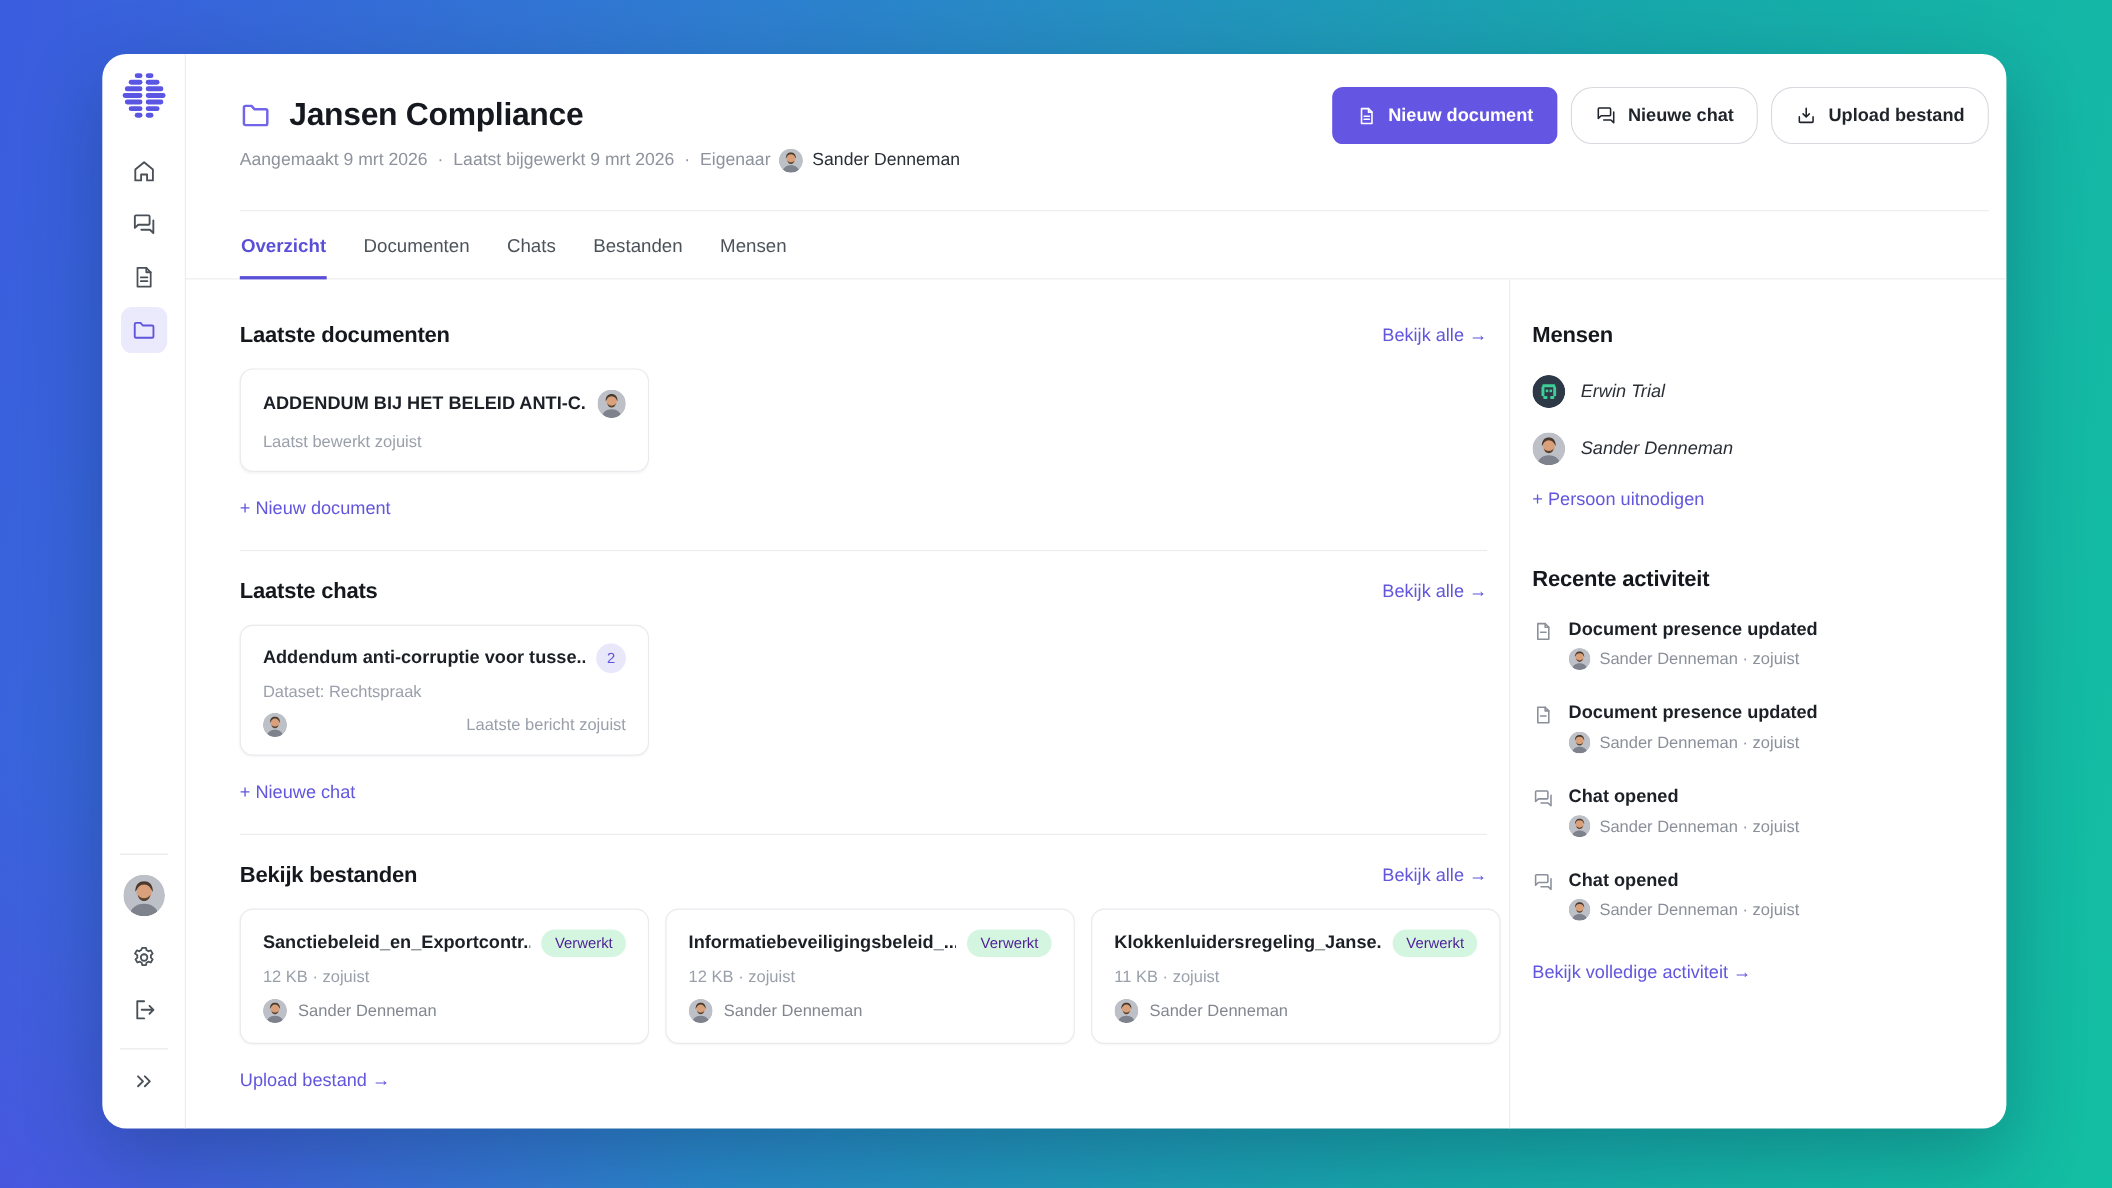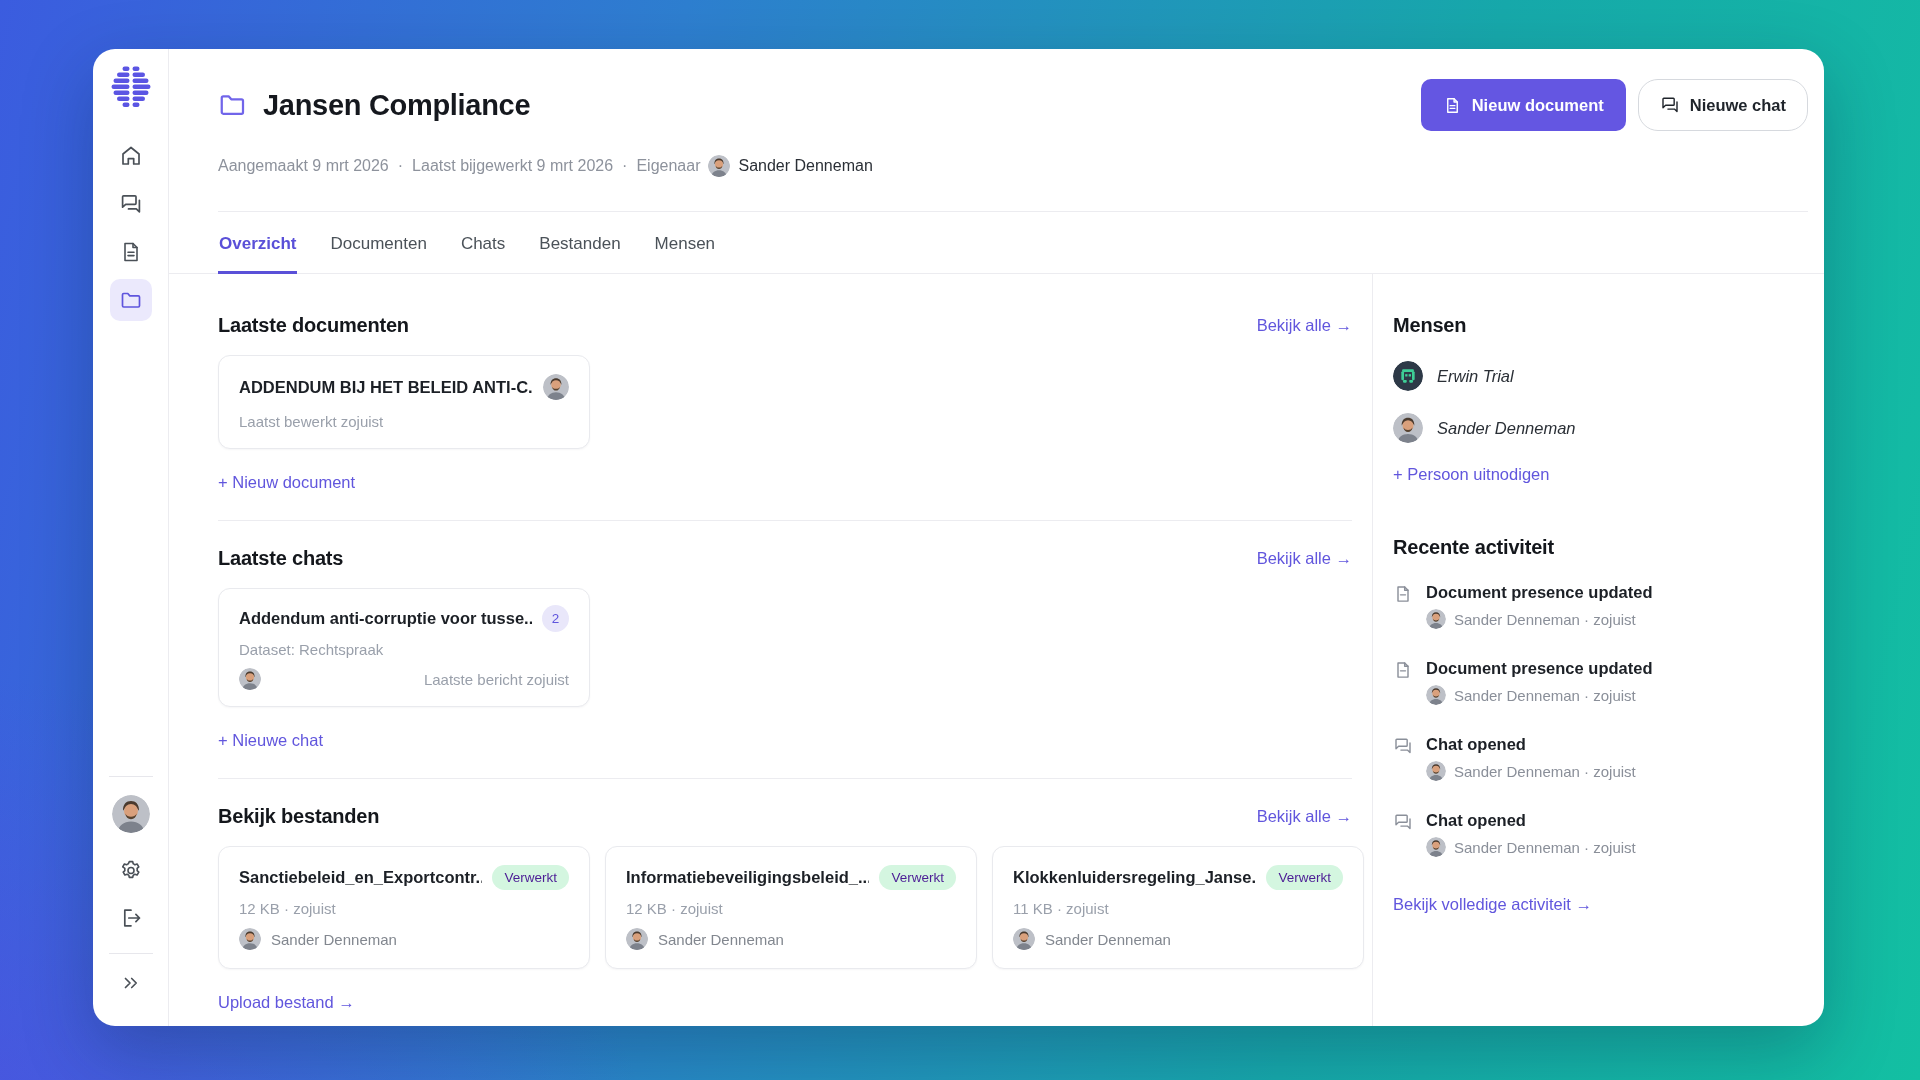--- a/index.html
+++ b/index.html
@@ -31,21 +31,21 @@
   .main{ flex:1; display:flex; flex-direction:column; min-width:0;}
   .header{ padding:30px 16px 0 49px;}
   .title-row{ display:flex; align-items:center;}
   .title-left{ display:flex; align-items:center; gap:15px; flex:1;}
   .page-title{ font-size:29px; font-weight:700; color:#15181e; letter-spacing:-.3px;}
   .actions{ display:flex; gap:12px;}
   .btn{ height:52px; display:flex; align-items:center; gap:10px; padding:14px 21px;
     border-radius:10px; font-size:16.5px; font-weight:600; cursor:pointer; border:1px solid transparent;}
   .btn-primary{ background:#6456e2; color:#fff;}
   .btn-secondary{ background:#fff; border-color:#d6d9de; color:#1f242b;border-radius:20px;}
-  .meta-row{ display:flex; align-items:center; gap:9px; margin-top:24px; padding-bottom:34px;
+  .meta-row{ display:flex; align-items:center; gap:9px; margin-top:4px; padding-bottom:34px;
     font-size:16px; color:#8d929c;}
   .meta-owner{ display:flex; align-items:center; gap:8px;}
   .meta-owner .mini-avatar{ width:22px; height:22px; border-radius:50%; overflow:hidden;}
   .owner-name{ color:#2a2f36;}
   .header-divider{ height:1px; background:#ececf0; margin:0 16px 0 49px;}
   
   .tabs{ display:flex; gap:32px; padding-left:49px; border-bottom:1px solid #ececf0;}
   .tab{ padding:22px 1px 17px; font-size:17px; color:#4b5259; cursor:pointer;
     border-bottom:3px solid transparent; margin-bottom:-1px;}
   .tab.active{ color:#5a50d8; font-weight:600; border-bottom-color:#5a50d8;}
@@ -228,20 +228,29 @@
           </button>
           <button class="btn btn-secondary">
             <span>
               <svg width="20" height="20" viewBox="0 0 24 24" fill="none" stroke="#1f242b" stroke-width="1.7" stroke-linejoin="round" stroke-linecap="round">
                   <path d="M16 3.8H4.6a1 1 0 0 0-1 1v10.4l3.1-2.9H16a1 1 0 0 0 1-1V4.8a1 1 0 0 0-1-1z"></path>
                   <path d="M20.4 8.3v11.5l-3.1-2.9H9.5"></path>
                 </svg>
             </span>
             <span>Nieuwe chat</span>
           </button>
+          <button class="btn btn-secondary">
+            <span>
+              <svg width="20" height="20" viewBox="0 0 24 24" fill="none" stroke="#1f242b" stroke-width="1.7" stroke-linecap="round" stroke-linejoin="round">
+                  <path d="M4.5 13.5v5a1 1 0 0 0 1 1h13a1 1 0 0 0 1-1v-5"></path>
+                  <path d="M12 4.2v9M8.6 10.2l3.4 3.4 3.4-3.4"></path>
+                </svg>
+            </span>
+            <span>Upload bestand</span>
+          </button>
         </div>
       </div>
       <div class="meta-row">
         <span>Aangemaakt 9 mrt 2026</span>
         <span>·</span>
         <span>Laatst bijgewerkt 9 mrt 2026</span>
         <span>·</span>
         <span class="meta-owner">
           <span>Eigenaar</span>
           <span class="mini-avatar">

